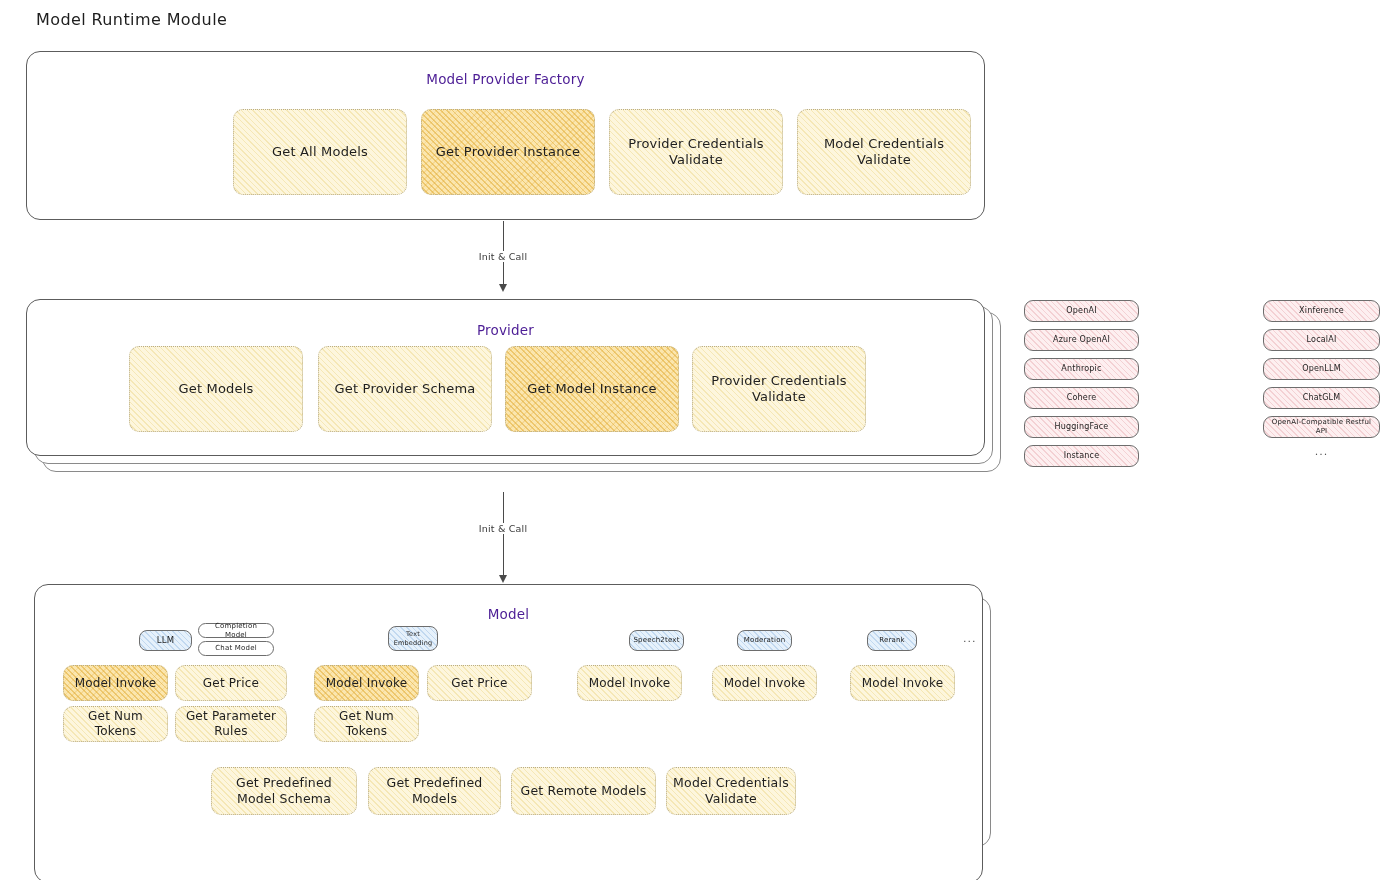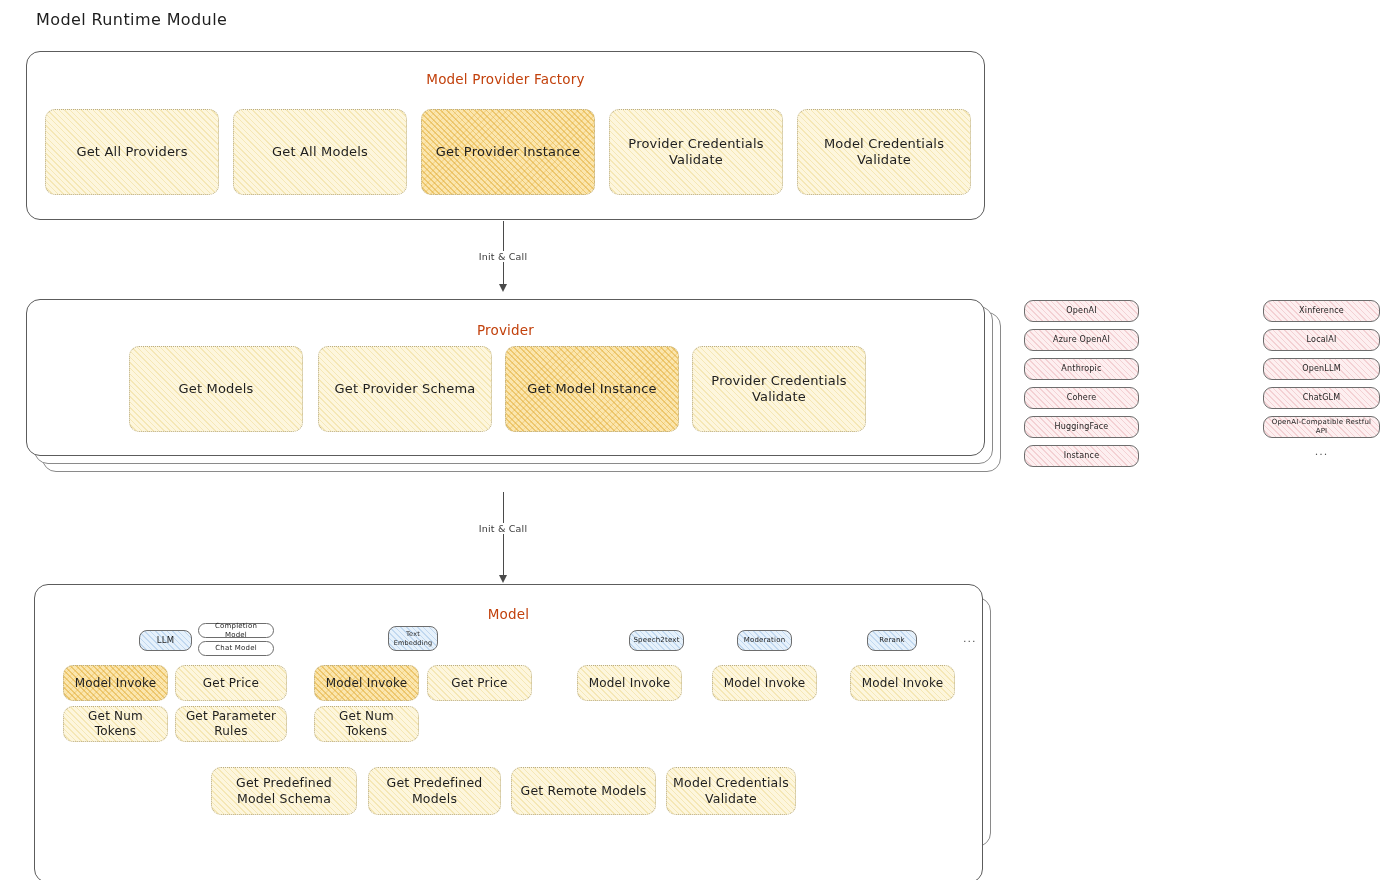--- a/index.html
+++ b/index.html
@@ -17,21 +17,21 @@
   }
 
   
   .card{
     position:absolute;background:#ffffff;
     border:1.1px solid #5c5c5c;border-radius:14px;
     box-sizing:border-box;
   }
   .card-label{
     position:absolute;left:0;right:0;text-align:center;
-    font-size:13.5px;color:#c2410c;
+    font-size:13.5px;color:#4c1d95;
   }
 
   
   .deck{
     position:absolute;background:#fff;
     border:1.1px solid #8a8a8a;border-radius:14px;box-sizing:border-box;
   }
 
   
   .box{
@@ -100,21 +100,20 @@
   }
 </style>
 </head>
 <body>
 
 <div id="page-title" class="hand">Model Runtime Module</div>
 
 <div class="card" style="left:26px;top:51px;width:959px;height:169px;">
   <div class="card-label hand" style="top:19px;">Model Provider Factory</div>
 
-  <div class="box dashed hatch-yellow hand" style="left:18px;top:57px;width:174px;height:86px;">Get All Providers</div>
 
   <div class="box dashed hatch-yellow-strong hand" style="left:394px;top:57px;width:174px;height:86px;">Get Provider Instance</div>
 
   <div class="box dashed hatch-yellow hand" style="left:206px;top:57px;width:174px;height:86px;">Get All Models</div>
 
   <div class="box dashed hatch-yellow hand" style="left:582px;top:57px;width:174px;height:86px;">Provider Credentials Validate</div>
 
   <div class="box dashed hatch-yellow hand" style="left:770px;top:57px;width:174px;height:86px;">Model Credentials Validate</div>
 </div>
 

